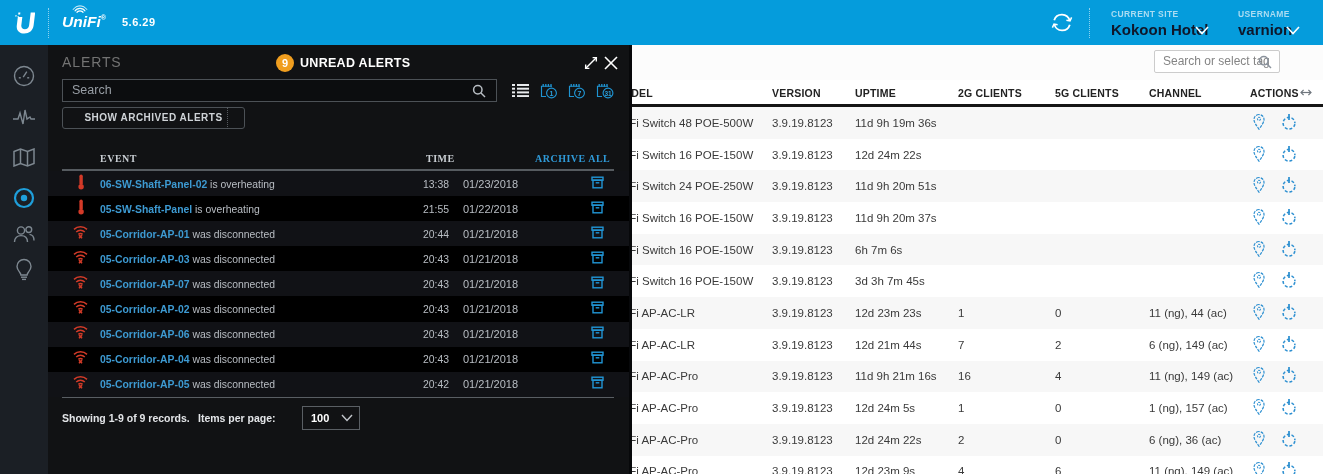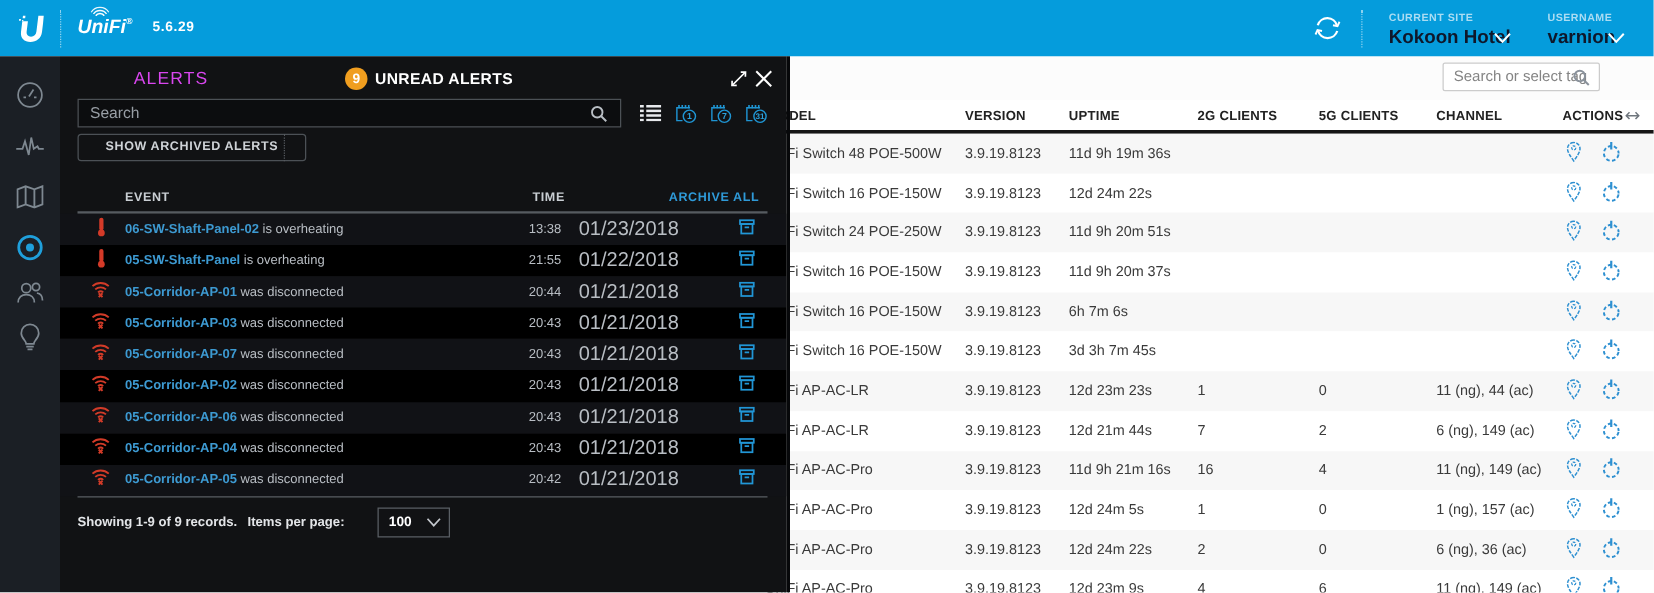--- a/index.html
+++ b/index.html
@@ -34,47 +34,47 @@
 .c-ch { left:1101px; }
 .c-act { left:1205px; width:110px; }
 
 
 #sidebar { position:absolute; left:0; top:45px; width:48px; bottom:0; background:#1b1f25; }
 .sbicon { position:absolute; left:50%; transform:translateX(-50%); }
 
 
 #panel { position:absolute; left:48px; top:45px; width:581px; bottom:0; background:#111214; }
 #paneledge { position:absolute; left:629px; top:45px; width:3px; bottom:0; background:#07080a; }
-#alerts-title { position:absolute; left:14px; top:9px; color:#d946ef; font-size:14px; letter-spacing:.9px; font-weight:500;margin-left:45px; }
+#alerts-title { position:absolute; left:14px; top:9px; color:#737373; font-size:14px; letter-spacing:.9px; font-weight:500; }
 #badge { position:absolute; left:228px; top:9px; width:18px; height:18px; border-radius:50%;
   background:#f09e1f; color:#fff; font-size:11px; font-weight:bold; text-align:center; line-height:18px; }
 #unread { position:absolute; left:252px; top:11px; color:#fff; font-size:12.5px; font-weight:bold; letter-spacing:.3px; }
 #srch { position:absolute; left:14px; top:34px; width:435px; height:23px; border:1px solid #4c5156;
   background:#0c0d0f; color:#989ea5; font-size:12.5px; line-height:21px; padding-left:9px; }
 #showarch { position:absolute; left:14px; top:62px; width:183px; height:22px; border:1px solid #4c5156;
   border-radius:3px; color:#cfd3d7; font-size:10px; font-weight:bold; letter-spacing:.5px;
   text-align:center; line-height:20px; white-space:nowrap; }
 #filtsep { position:absolute; left:179px; top:62px; height:22px; border-left:1px dotted #55595e; }
 #segs { position:absolute; left:190px; top:62px; height:22px; display:flex; }
 .seg { height:22px; border:1px solid #4c5156; color:#cfd3d7; font-size:10px; font-weight:bold;
   letter-spacing:.4px; display:flex; align-items:center; padding:0 7px; }
 .seg.on { padding:0 9px; }
 .seg + .seg { border-left:none; }
 .seg.on { background:#43484e; color:#fff; }
 .sq { display:inline-block; width:9px; height:9px; margin-right:5px; }
 #lhead { position:absolute; left:0; top:103px; width:581px; height:21px; }
-.lh { position:absolute; top:5px; color:#c9ced3; font-size:10px; font-weight:bold; letter-spacing:.5px; }
+.lh { position:absolute; top:5px; color:#c9ced3; font-size:10px; font-weight:bold; letter-spacing:.5px;font-family:Liberation Serif, serif; }
 #lrows { position:absolute; left:0; top:126px; width:581px; }
 #lheadline { position:absolute; left:14px; top:124px; width:552px; height:2px; background:#565b60; }
 .arow { position:relative; width:581px; height:25.1px; background:#111216; }
 .arow.even { background:#000000; }
 .aname { position:absolute; left:52px; top:50%; transform:translateY(-50%); font-size:10.4px; white-space:nowrap; color:#b9bec4; }
 .aname b { color:#3d9ad2; font-weight:bold; }
 .atime { position:absolute; left:375px; top:50%; transform:translateY(-50%); font-size:10.4px; color:#b9bec4; }
-.adate { position:absolute; left:415px; top:50%; transform:translateY(-50%); font-size:16px; color:#b9bec4; }
+.adate { position:absolute; left:415px; top:50%; transform:translateY(-50%); font-size:11px; color:#b9bec4; }
 .aicon { position:absolute; left:25px; top:50%; transform:translateY(-50%); }
 .aarch { position:absolute; left:543px; top:50%; transform:translateY(-50%); }
 #botline { position:absolute; left:14px; top:352px; width:552px; border-top:1px solid #595e63; }
 #showing { position:absolute; left:14px; top:367px; color:#e3e5e8; font-size:10.5px; font-weight:bold; }
 #ipp { position:absolute; left:150px; top:367px; color:#e3e5e8; font-size:10.5px; font-weight:bold; }
 #ppdrop { position:absolute; left:230px; top:361px; width:58px; height:24px; border:1px solid #5a5f64;
   color:#fff; font-size:11px; font-weight:bold;margin-left:24px; }
 </style>
 </head>
 <body>

